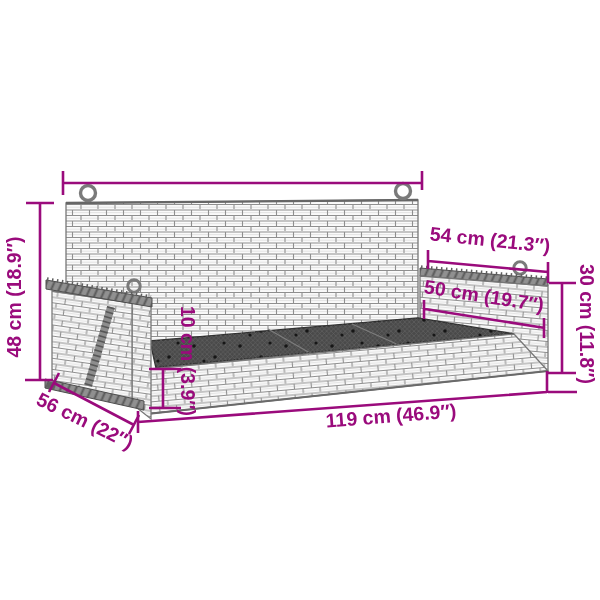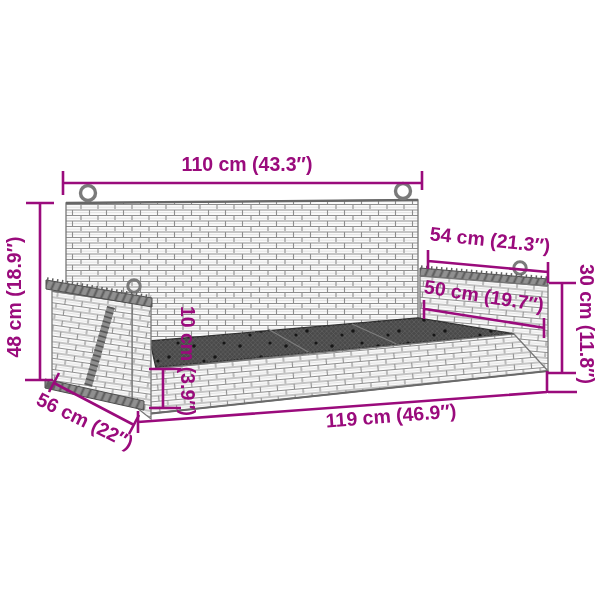--- a/index.html
+++ b/index.html
@@ -116,21 +116,20 @@
       </g>
       <g>
         <path d="M138,422 L547,392 M138,411 V433 M547,371 V393 M548,392 H577"></path>
       </g>
       <g>
         <path d="M54,383 L134,425 M59,373 L49,392 M139,415 L129,434"></path>
       </g>
     </g>
   </svg>
 
-  <span class="dim-label" id="lbl-back-width">110 cm (43.3″)</span>
   <span class="dim-label" id="lbl-back-height">48 cm (18.9″)</span>
   <span class="dim-label" id="lbl-armrest-top">54 cm (21.3″)</span>
   <span class="dim-label" id="lbl-armrest-panel">50 cm (19.7″)</span>
   <span class="dim-label" id="lbl-side-height">30 cm (11.8″)</span>
   <span class="dim-label" id="lbl-seat-thick">10 cm (3.9″)</span>
   <span class="dim-label" id="lbl-overall-width">119 cm (46.9″)</span>
   <span class="dim-label" id="lbl-seat-depth">56 cm (22″)</span>
 </div>
 
 </body></html>

